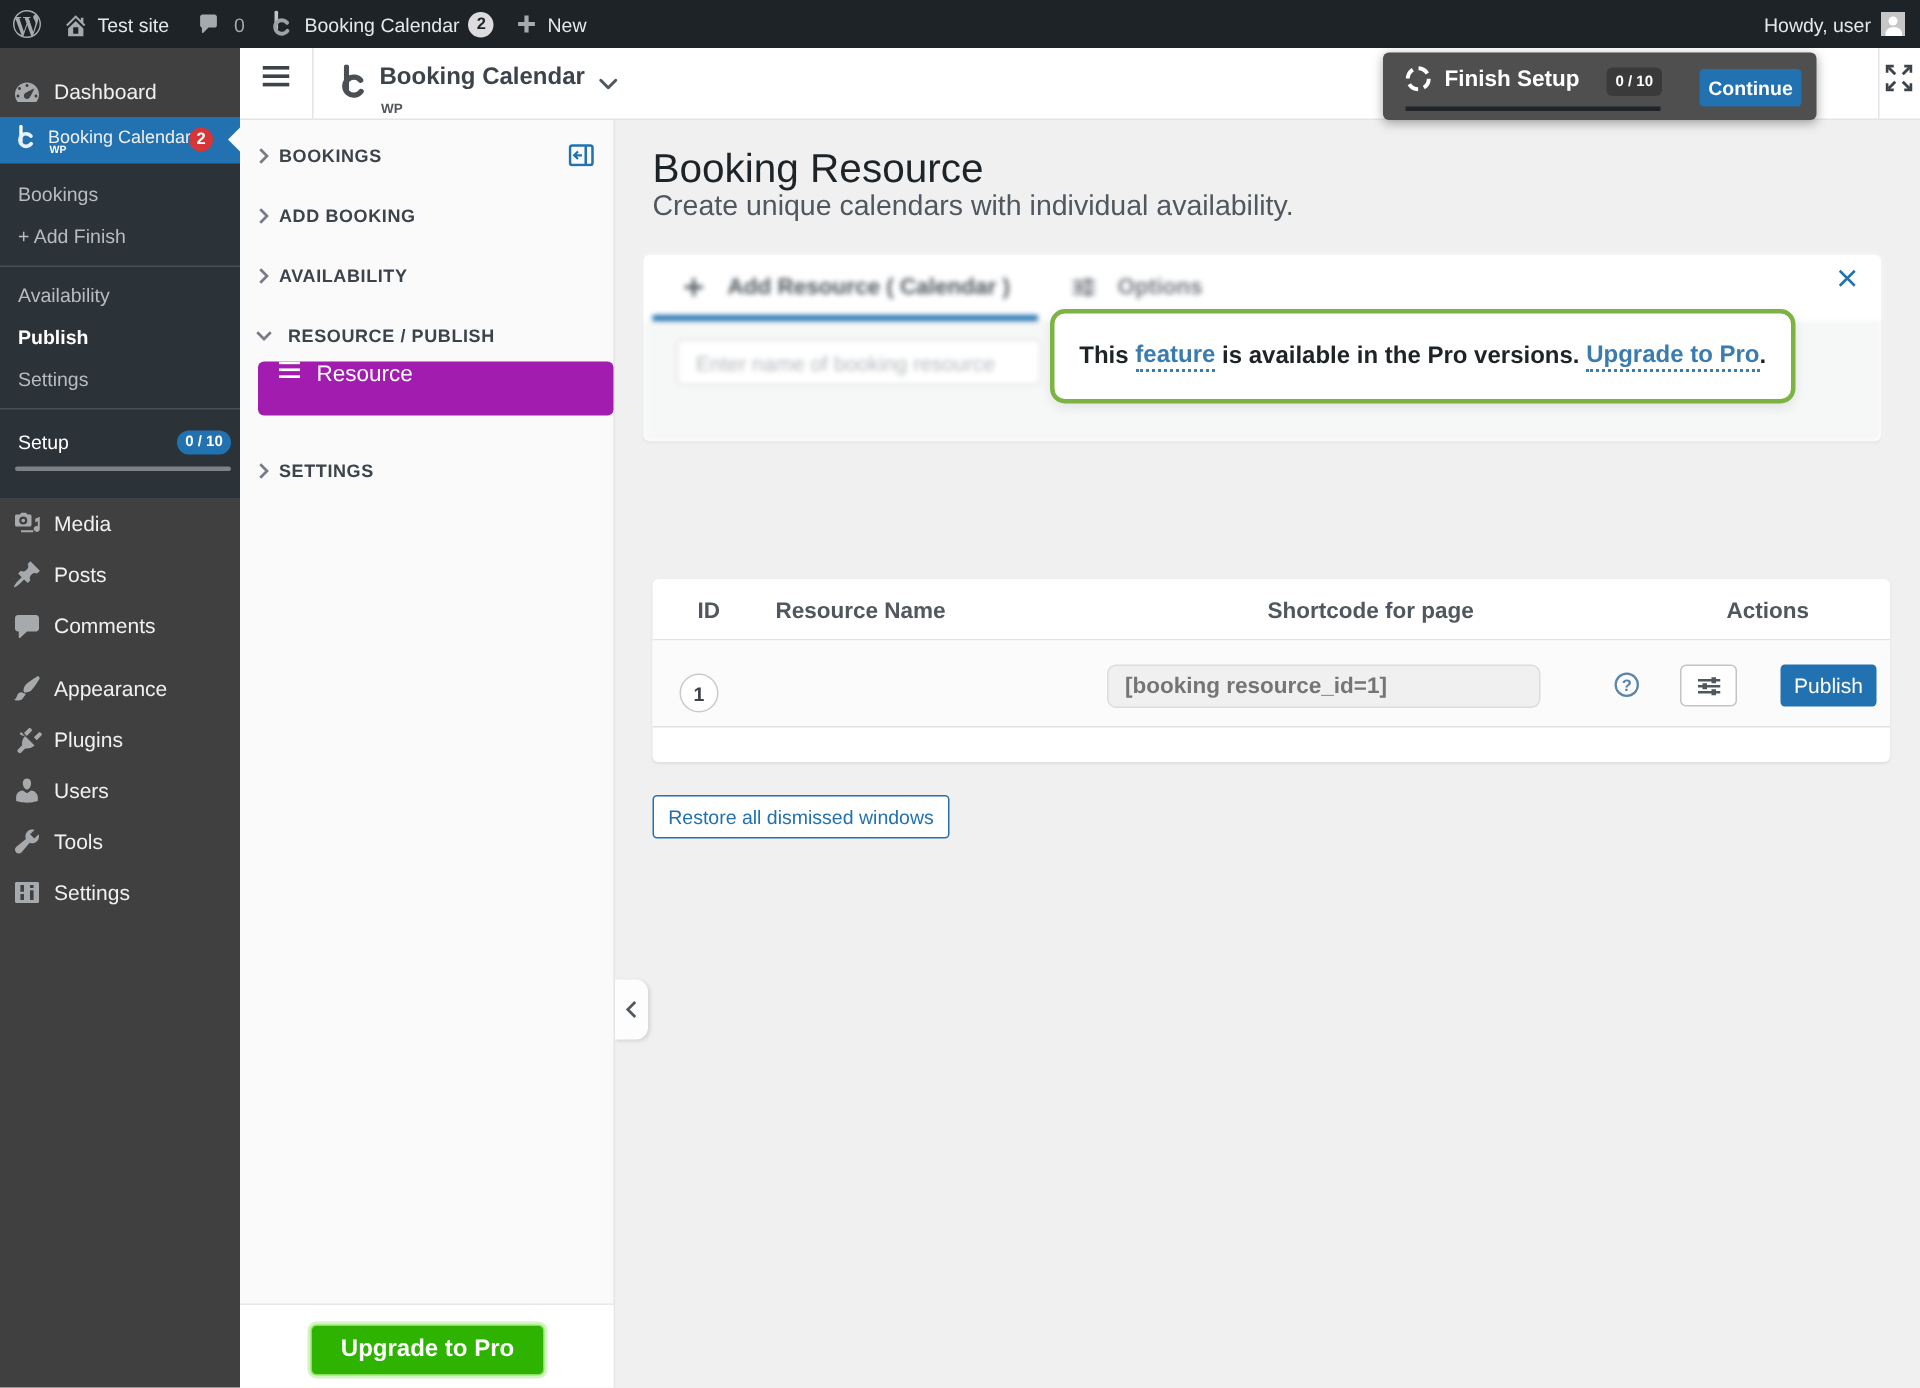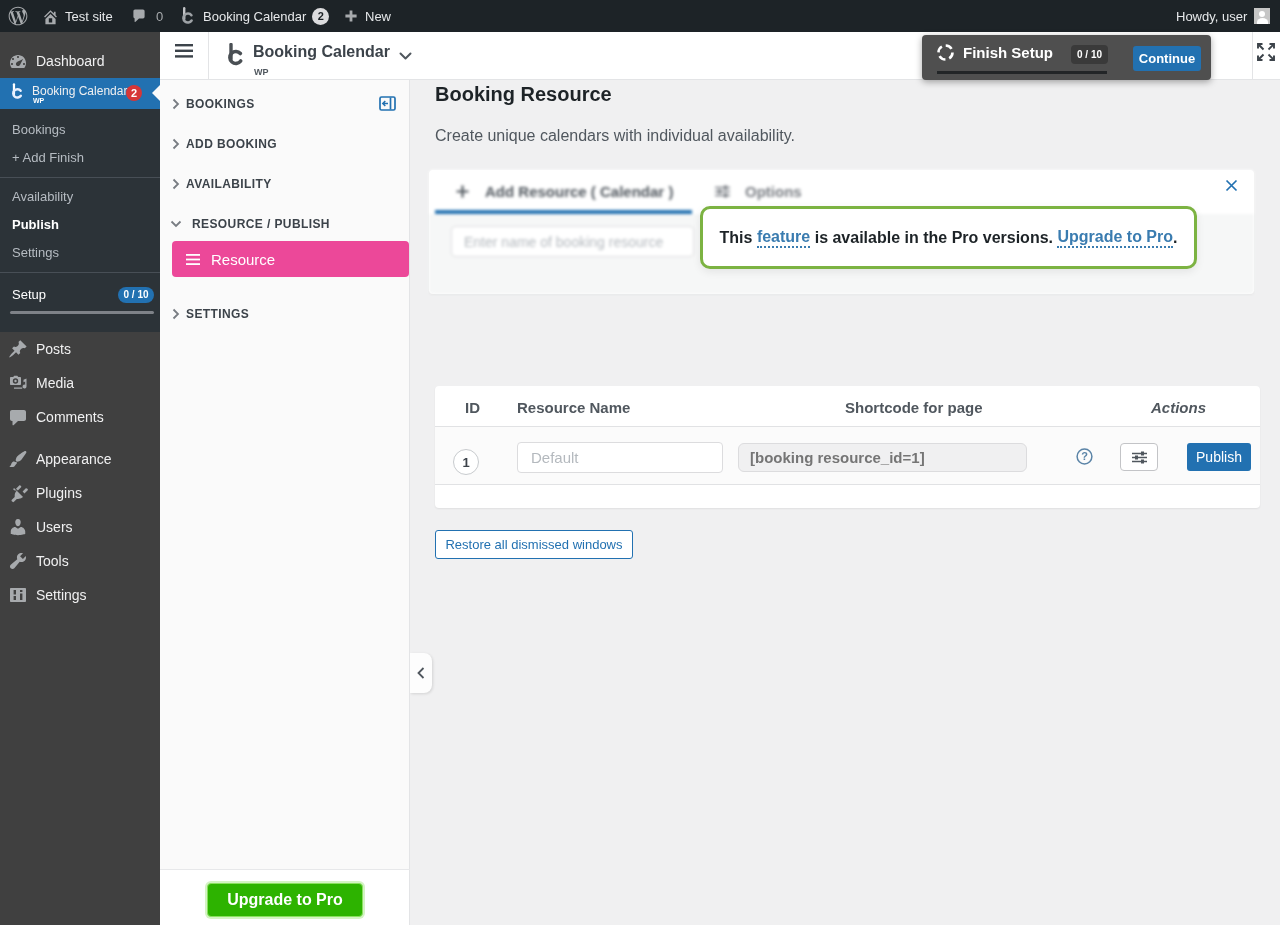--- a/index.html
+++ b/index.html
@@ -107,29 +107,29 @@
     <a style="color:#fff; font-weight:bold;">Publish</a>
     <a>Settings</a>
     <div class="subsep"></div>
     <a style="color:#fff; position:relative; padding-top:8px;">Setup
       <span style="position:absolute; right:6px; top:9px; width:36px; height:16px; line-height:16px; text-align:center; background:#2271b1; color:#fff; font-size:10px; font-weight:bold; border-radius:9px;">0 / 10</span>
     </a>
     <div style="margin:2px 6px 0 10px; height:3px; background:#7e8288; border-radius:2px;"></div>
   </div>
   <div class="menuitem">
     <svg class="micon" viewBox="0 0 20 20">
+        <path fill="#a7aaad" d="M2 5c0-.55.45-1 1-1h2.2l1-1.2h3.1l1 1.2H12c.55 0 1 .45 1 1v6c0 .55-.45 1-1 1H3c-.55 0-1-.45-1-1V5zm5.5.3a2.7 2.7 0 100 5.4 2.7 2.7 0 000-5.4zm0 1.5a1.2 1.2 0 110 2.4 1.2 1.2 0 010-2.4zM15.5 6.8l3-1.3v8.1a2 2 0 11-1.3-1.88V8.5l-1.7.7V6.8zM6 14.5h8.2v1.3H6z"></path>
+      </svg>
+    <span>Media</span>
+  </div>
+  <div class="menuitem">
+    <svg class="micon" viewBox="0 0 20 20">
         <path fill="#a7aaad" d="M10.44 3.02l1.82-1.82 6.36 6.35-1.83 1.82c-1.05-.68-2.48-.57-3.41.36l-.75.75c-.92.93-1.04 2.35-.35 3.41l-1.83 1.82-2.41-2.41-2.8 2.79c-.42.42-3.38 2.71-3.8 2.29s1.86-3.39 2.28-3.81l2.79-2.79L4.1 9.36l1.83-1.82c1.05.69 2.48.57 3.4-.36l.75-.75c.93-.92 1.05-2.35.36-3.41z"></path>
       </svg>
     <span>Posts</span>
-  </div>
-  <div class="menuitem">
-    <svg class="micon" viewBox="0 0 20 20">
-        <path fill="#a7aaad" d="M2 5c0-.55.45-1 1-1h2.2l1-1.2h3.1l1 1.2H12c.55 0 1 .45 1 1v6c0 .55-.45 1-1 1H3c-.55 0-1-.45-1-1V5zm5.5.3a2.7 2.7 0 100 5.4 2.7 2.7 0 000-5.4zm0 1.5a1.2 1.2 0 110 2.4 1.2 1.2 0 010-2.4zM15.5 6.8l3-1.3v8.1a2 2 0 11-1.3-1.88V8.5l-1.7.7V6.8zM6 14.5h8.2v1.3H6z"></path>
-      </svg>
-    <span>Media</span>
   </div>
   <div class="menuitem">
     <svg class="micon" viewBox="0 0 20 20">
         <path fill="#a7aaad" d="M4 3h12c1.1 0 2 .9 2 2v7c0 1.1-.9 2-2 2h-6l-4.5 4.2c-.4.37-1 .09-1-.45V14H4c-1.1 0-2-.9-2-2V5c0-1.1.9-2 2-2z"></path>
       </svg>
     <span>Comments</span>
   </div>
   <div style="height:8px;"></div>
   <div class="menuitem">
     <svg class="micon" viewBox="0 0 20 20">
@@ -217,42 +217,42 @@
         <path d="M1.5 1.5 L6 6 L1.5 10.5" stroke="#787c82" stroke-width="1.8" fill="none"></path>
       </svg>
     AVAILABILITY
   </div>
   <div class="sect" style="top:130px;">
     <svg class="chev" style="margin:0 10px 0 10px;" width="12" height="8" viewBox="0 0 12 8">
         <path d="M1.5 1.5 L6 6 L10.5 1.5" stroke="#787c82" stroke-width="1.8" fill="none"></path>
       </svg>
     RESOURCE / PUBLISH
   </div>
-  <div style="position:absolute; left:12px; top:161px; width:237px; height:36px; background:#ec4899; border-radius:4px; color:#fff; display:flex; align-items:center;">
+  <div style="position:absolute; left:12px; top:161px; width:237px; height:36px; background:#a21caf; border-radius:4px; color:#fff; display:flex; align-items:flex-start;">
     <svg style="margin-left:14px;" width="14" height="11" viewBox="0 0 14 11">
         <rect y="0" width="14" height="1.8" fill="#fff"></rect>
         <rect y="4.6" width="14" height="1.8" fill="#fff"></rect>
         <rect y="9.2" width="14" height="1.8" fill="#fff"></rect>
       </svg>
     <span style="margin-left:11px; font-size:15px;">Resource</span>
   </div>
   <div class="sect" style="top:220px;">
     <svg class="chev" width="8" height="12" viewBox="0 0 8 12">
         <path d="M1.5 1.5 L6 6 L1.5 10.5" stroke="#787c82" stroke-width="1.8" fill="none"></path>
       </svg>
     SETTINGS
   </div>
   <div style="position:absolute; left:0; top:789px; width:250px; height:1px; background:#e7e8ea;"></div>
   <div style="position:absolute; left:0; top:790px; width:249px; height:55px; background:#fff;"></div>
   <div style="position:absolute; left:47px; top:803px; width:156px; height:34px; background:#2db300; border:1px solid #8ae05f; box-shadow:0 0 0 2px #d4f3c4; border-radius:4px; color:#fff; font-size:16px; font-weight:bold; display:flex; align-items:center; justify-content:center;">Upgrade to Pro</div>
 </div>
 
 <div id="content">
-  <div style="position:absolute; left:24px; top:2px; font-size:20px; font-weight:bold; color:#1d2327;">Booking Resource</div>
-  <div style="position:absolute; left:24px; top:46px; font-size:16px; color:#50575e;">Create unique calendars with individual availability.</div>
+  <div style="position:absolute; left:24px; top:16px; font-size:27px; font-weight:normal; color:#1d2327;">Booking Resource</div>
+  <div style="position:absolute; left:24px; top:46px; font-size:19px; color:#50575e;">Create unique calendars with individual availability.</div>
 
   <div class="panel" style="left:18px; top:89px; width:825px; height:124px;">
     <div style="filter:blur(1.6px); position:absolute; left:0; top:0; width:100%; height:100%; overflow:hidden; border-radius:4px;">
       <div style="position:absolute; left:0; top:0; width:100%; height:44px; background:#fff;"></div>
       <div style="position:absolute; left:0; top:44px; width:100%; height:80px; background:#f6f7f7;"></div>
       <svg style="position:absolute; left:27px; top:15px;" width="13" height="13" viewBox="0 0 13 13">
           <path d="M6.5 0.5 V12.5 M0.5 6.5 H12.5" stroke="#50575e" stroke-width="2.2"></path>
         </svg>
       <div style="position:absolute; left:56px; top:13px; font-size:15px; font-weight:bold; color:#50575e;">Add Resource ( Calendar )</div>
       <div style="position:absolute; left:6px; top:40px; width:257px; height:4px; background:#2271b1;"></div>
@@ -274,24 +274,23 @@
       </svg>
     <div style="position:absolute; left:271px; top:36px; width:497px; height:63px; background:#fff; border:3px solid #7cb342; border-radius:10px; box-shadow:0 3px 8px rgba(0,0,0,.08); display:flex; align-items:center; justify-content:center; font-size:16px; font-weight:bold; color:#1d2327; white-space:pre;">This <span style="color:#3a7cb0; border-bottom:2px dotted #3a7cb0;">feature</span> is available in the Pro versions. <span style="color:#3a7cb0; border-bottom:2px dotted #3a7cb0;">Upgrade to Pro</span>.</div>
   </div>
 
   <div class="panel" style="left:24px; top:305px; width:825px; height:122px;">
     <div style="position:absolute; left:0; top:0; width:100%; height:41px; border-bottom:1px solid #e1e2e4;"></div>
     <div style="position:absolute; left:0; top:41px; width:100%; height:58px; background:#fbfbfb; border-bottom:1px solid #e1e2e4;"></div>
     <div style="position:absolute; left:30px; top:13px; font-size:15px; font-weight:bold; color:#50575e;">ID</div>
     <div style="position:absolute; left:82px; top:13px; font-size:15px; font-weight:bold; color:#50575e;">Resource Name</div>
     <div style="position:absolute; left:410px; top:13px; font-size:15px; font-weight:bold; color:#50575e;">Shortcode for page</div>
-    <div style="position:absolute; left:716px; top:13px; font-size:15px; font-weight:bold; color:#50575e;font-style:italic;">Actions</div>
+    <div style="position:absolute; left:716px; top:13px; font-size:15px; font-weight:bold; color:#50575e;">Actions</div>
 
     <div style="position:absolute; left:18px; top:63px; width:26px; height:26px; border:1px solid #c8cbce; border-radius:50%; background:#fff; display:flex; align-items:center; justify-content:center; font-size:13px; font-weight:bold; color:#3c434a;">1</div>
-    <input class="wpinput" style="position: absolute; left: 82px; top: 56px; width: 206px; height: 31px; font-size: 15px; padding-left: 13px;" placeholder="Default">
     <div style="position:absolute; left:303px; top:57px; width:289px; height:29px; background:#f0f0f1; border:1px solid #dcdcde; border-radius:6px; font-size:15px; font-weight:bold; color:#757575; line-height:27px; padding-left:11px;">[booking resource_id=1]</div>
     <svg style="position:absolute; left:641px; top:62px;" width="17" height="17" viewBox="0 0 17 17">
         <circle cx="8.5" cy="8.5" r="7.4" stroke="#5b84a7" stroke-width="1.5" fill="none"></circle>
         <text x="8.5" y="12.4" text-anchor="middle" font-size="11" font-weight="bold" fill="#5b84a7" font-family="Liberation Sans">?</text>
       </svg>
     <div style="position:absolute; left:685px; top:57px; width:38px; height:28px; background:#fff; border:1px solid #c3c4c7; border-radius:4px; display:flex; align-items:center; justify-content:center;">
       <svg width="15" height="13" viewBox="0 0 15 13">
           <g stroke="#50575e" stroke-width="1.6">
             <path d="M0 2.5h15M0 6.5h15M0 10.5h15"></path>
           </g>

